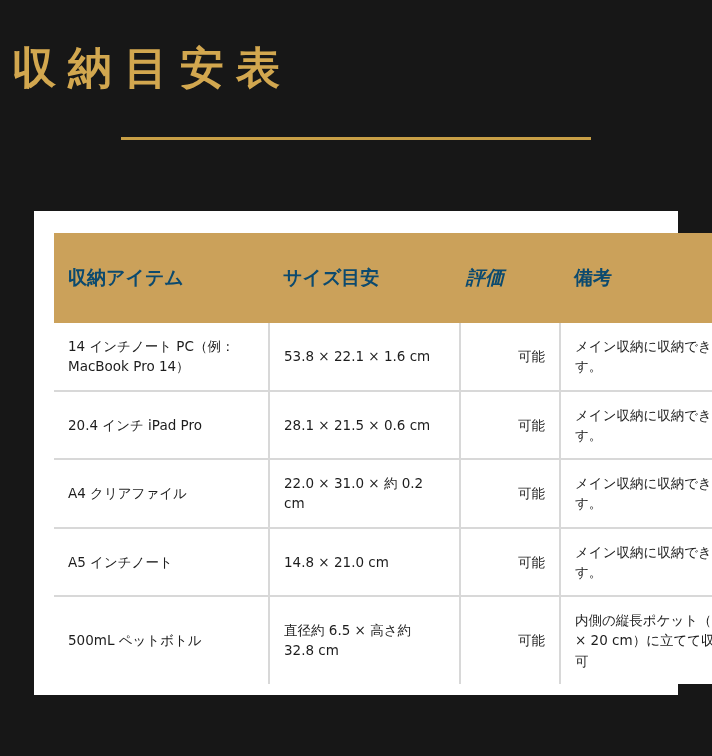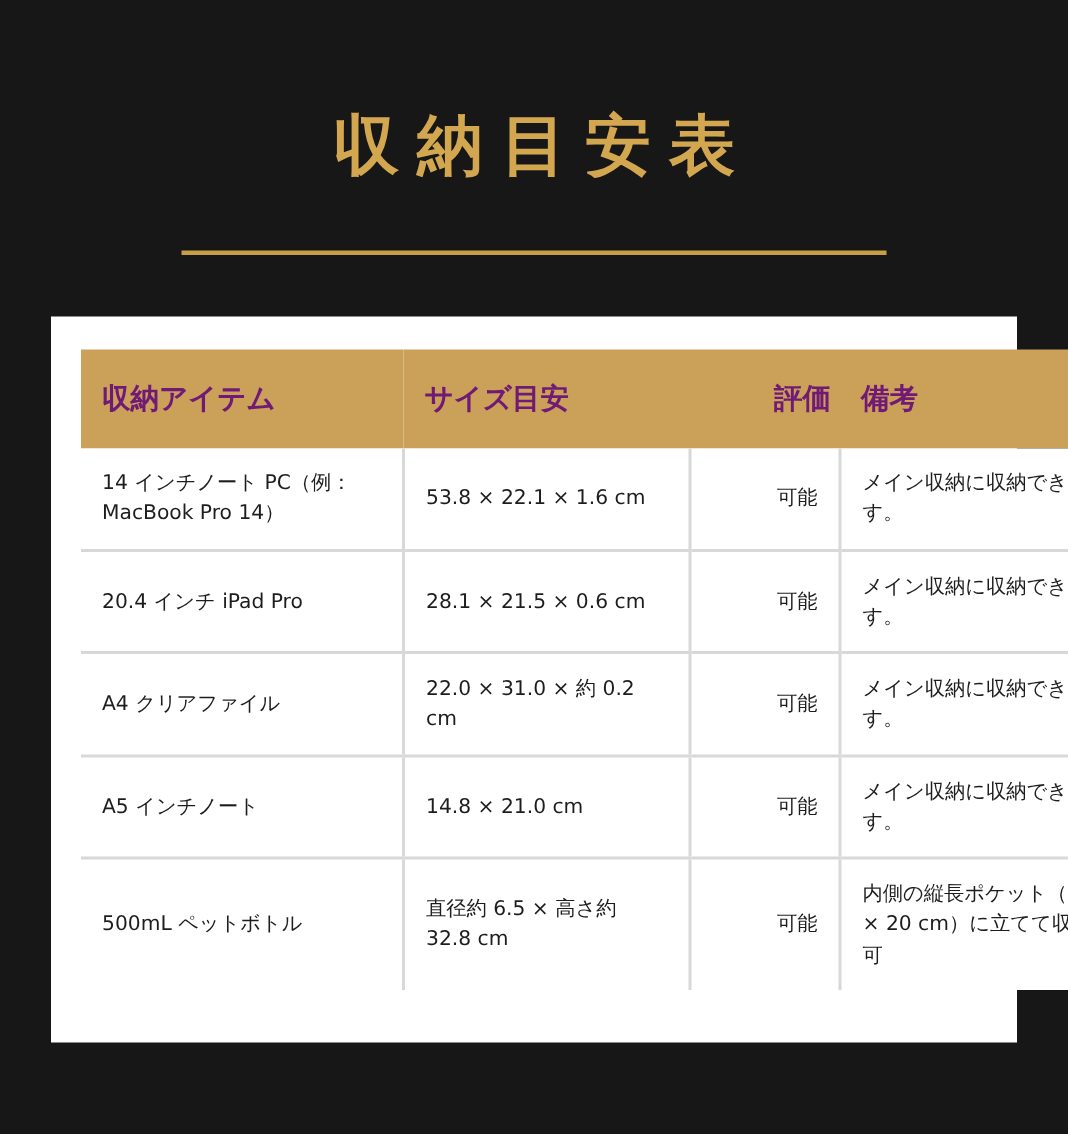--- a/index.html
+++ b/index.html
@@ -14,22 +14,22 @@
     overflow: hidden;
   }
   .page {
     position: relative;
     width: 712px;
     height: 756px;
     background: #171717;
     box-sizing: border-box;
   }
   .title-block {
-    padding-top: 72px;
-    text-align: center;
+    padding-top: 42px;
+    text-align: left;
   }
   .main-title {
     color: #d2a74f;
     font-size: 44px;
     letter-spacing: 12px;
     font-weight: bold;
     line-height: 1.2;
     margin: 0;
     padding-left: 12px;
     font-family: "DejaVu Sans", sans-serif;
@@ -54,33 +54,34 @@
     top: 22px;
     width: 604px;
   }
   table.spec {
     border-collapse: collapse;
     width: 604px;
     table-layout: fixed;
   }
   table.spec th {
     background: #cba15a;
-    color: #701a75;
+    color: #0c4a6e;
     font-size: 19px;
     font-weight: bold;
     text-align: left;
-    padding: 20px 14px;
+    padding: 32px 14px;
     vertical-align: middle;
     font-family: "DejaVu Sans", sans-serif;
     border: none;
   }
   table.spec th.center {
-    text-align: right;
+    text-align: left;
     padding-left: 6px;
     padding-right: 6px;
+    font-style: italic;
   }
   table.spec td {
     font-size: 13.5px;
     color: #1d1d1d;
     padding: 13px 14px;
     vertical-align: middle;
     line-height: 1.5;
     border-bottom: 2px solid #d8d8d8;
     font-family: "DejaVu Sans", sans-serif;
     background: #ffffff;

